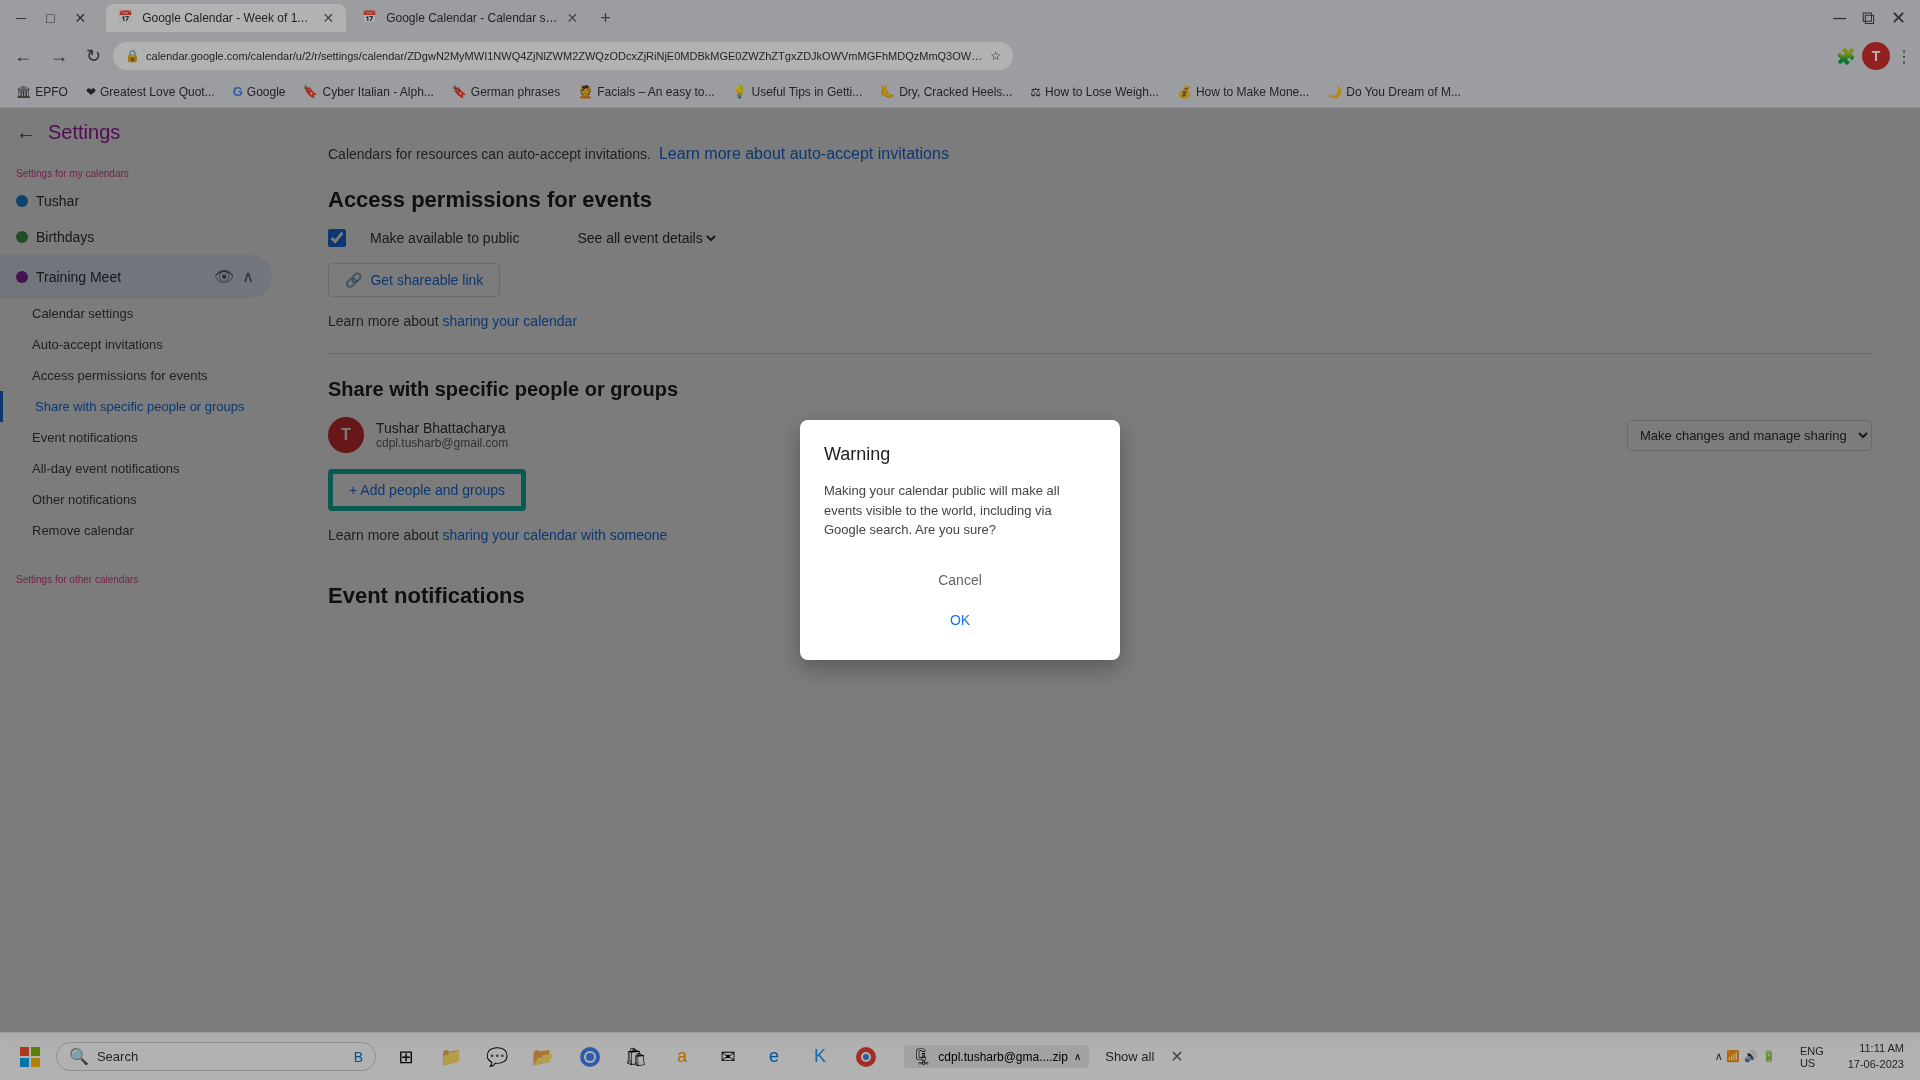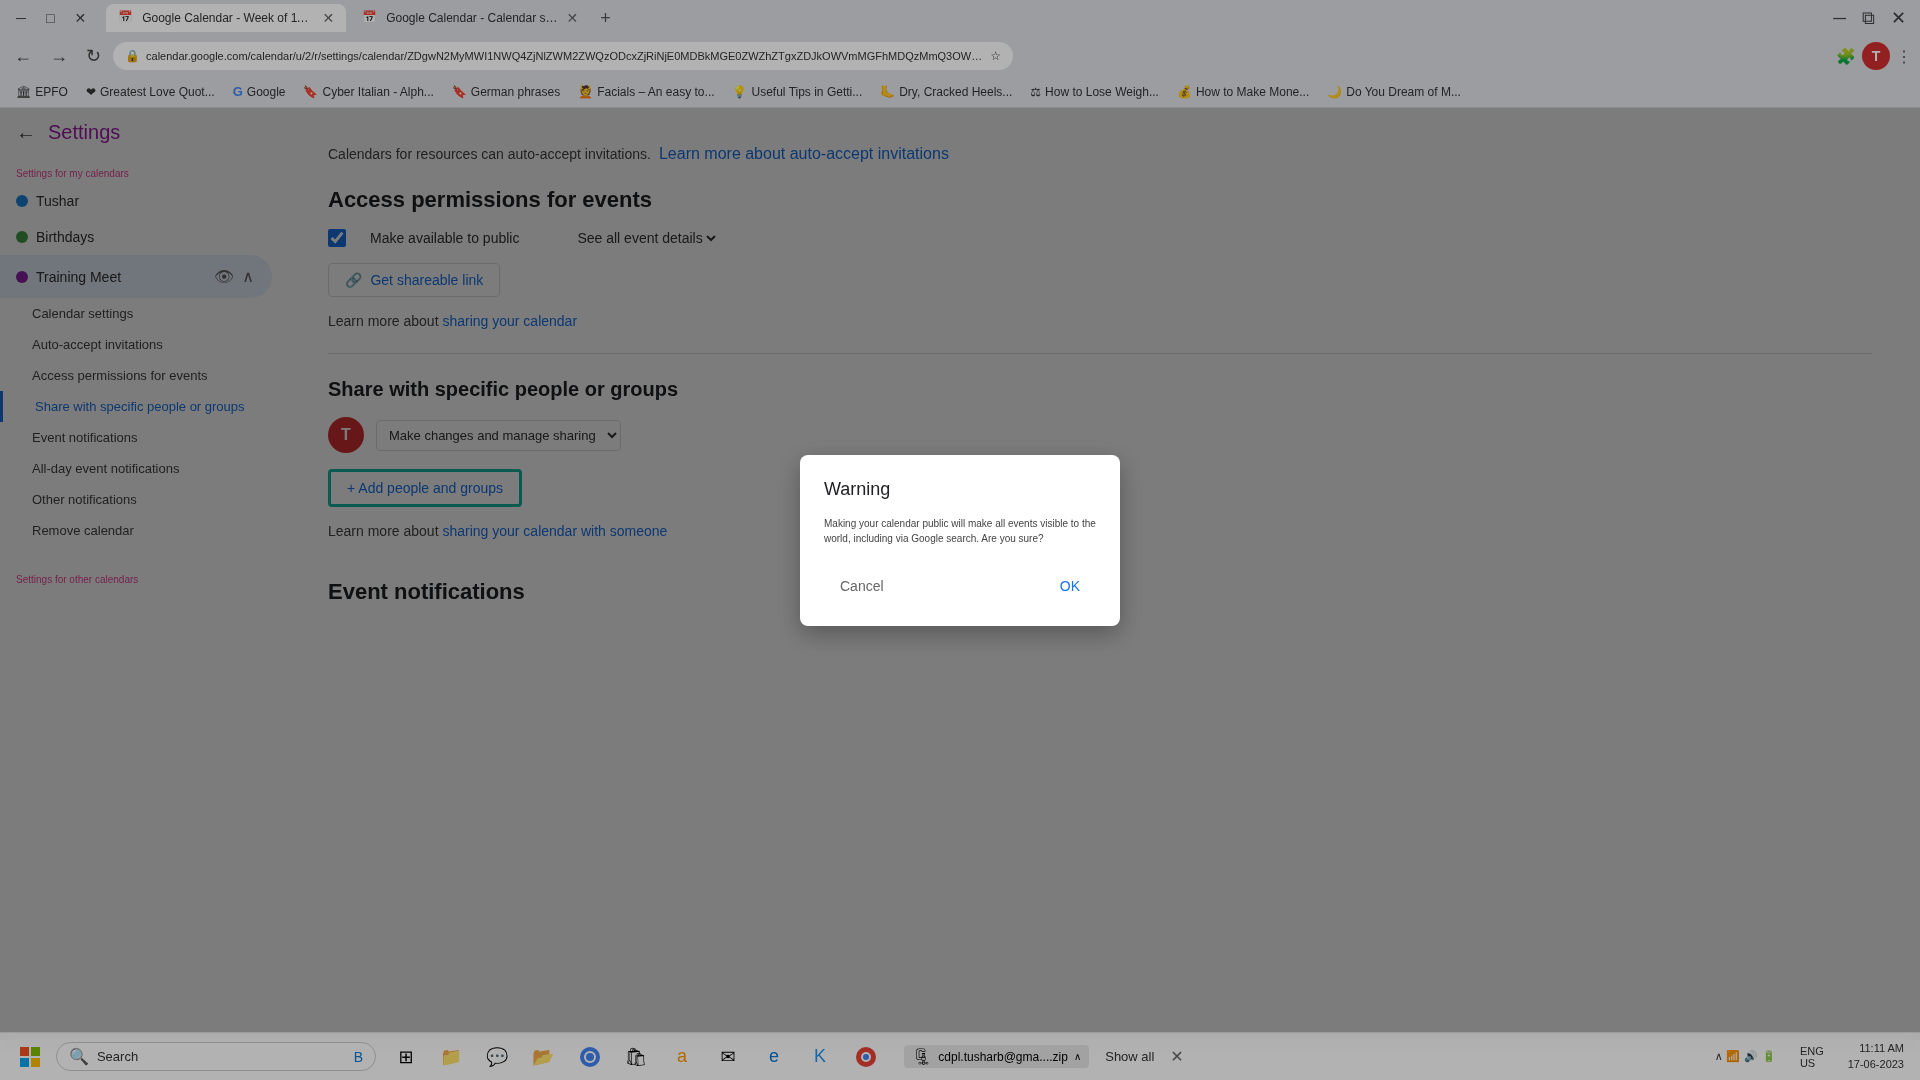--- a/index.html
+++ b/index.html
@@ -64,30 +64,30 @@
     .btn-outlined { display: flex; align-items: center; gap: 8px; border: 1px solid #dadce0; border-radius: 4px; padding: 8px 16px; font-size: 14px; color: #1a73e8; background: #fff; cursor: pointer; margin-bottom: 16px; }
 
     .share-section-title { font-size: 20px; color: #202124; margin-bottom: 16px; }
     .user-row { display: flex; align-items: center; gap: 12px; margin-bottom: 16px; }
     .user-avatar { width: 36px; height: 36px; border-radius: 50%; background: #d32f2f; color: #fff; display: flex; align-items: center; justify-content: center; font-size: 16px; font-weight: bold; }
     .user-info { flex: 1; }
     .user-name { font-size: 14px; color: #333; }
     .user-email { font-size: 12px; color: #666; }
     .permission-dropdown { border: 1px solid #dadce0; border-radius: 4px; padding: 6px 8px; font-size: 13px; color: #333; background: #fff; cursor: pointer; }
 
-    .add-people-btn { display: flex; align-items: center; gap: 8px; border: 3px solid #14b8a6; border-radius: 4px; padding: 8px 16px; font-size: 14px; color: #1a73e8; background: #fff; cursor: pointer; margin-bottom: 16px; }
+    .add-people-btn { display: flex; align-items: center; gap: 8px; border: 5px solid #14b8a6; border-radius: 4px; padding: 8px 16px; font-size: 14px; color: #1a73e8; background: #fff; cursor: pointer; margin-bottom: 16px; }
 
     
     .overlay { position: fixed; top: 0; left: 0; width: 1920px; height: 1080px; background: rgba(0,0,0,0.3); z-index: 100; display: flex; align-items: center; justify-content: center; }
 
     
     .dialog { background: #fff; border-radius: 8px; padding: 24px; width: 320px; box-shadow: 0 8px 24px rgba(0,0,0,0.3); position: relative; }
     .dialog-title { font-size: 18px; color: #202124; margin-bottom: 16px; font-weight: 500; }
-    .dialog-body { font-size: 10px; color: #444; line-height: 1.5; margin-bottom: 24px; }
-    .dialog-actions { display: flex; justify-content: space-between; gap: 8px; }
+    .dialog-body { font-size: 13px; color: #444; line-height: 1.5; margin-bottom: 24px; }
+    .dialog-actions { display: flex; justify-content: center; gap: 8px; flex-direction: column; }
     .btn-text { background: none; border: none; font-size: 14px; color: #666; cursor: pointer; padding: 8px 16px; border-radius: 4px; }
     .btn-primary { background: none; border: none; font-size: 14px; color: #1a73e8; cursor: pointer; padding: 8px 16px; border-radius: 4px; font-weight: 500; }
 
     
     .taskbar { position: fixed; bottom: 0; left: 0; width: 1920px; height: 48px; background: rgba(255,255,255,0.85); backdrop-filter: blur(10px); display: flex; align-items: center; padding: 0 8px; gap: 4px; border-top: 1px solid #e0e0e0; z-index: 50; }
     .taskbar-start { width: 44px; height: 44px; display: flex; align-items: center; justify-content: center; cursor: pointer; border-radius: 8px; }
     .taskbar-search { display: flex; align-items: center; background: rgba(255,255,255,0.8); border: 1px solid #ccc; border-radius: 20px; padding: 4px 12px; gap: 8px; min-width: 320px; cursor: pointer; }
     .taskbar-search-text { font-size: 13px; color: #333; }
     .taskbar-apps { display: flex; align-items: center; gap: 2px; margin-left: 4px; }
     .taskbar-app { width: 44px; height: 44px; display: flex; align-items: center; justify-content: center; cursor: pointer; border-radius: 8px; }
@@ -274,20 +274,24 @@
       <span>Learn more about</span>
       <a class="info-link" href="#">sharing your calendar</a>
     </p>
 
     <hr class="section-divider">
 
     <h2 class="share-section-title">Share with specific people or groups</h2>
 
     <div class="user-row">
       <div class="user-avatar">T</div>
+      <div class="user-info">
+        <div class="user-name">Tushar Bhattacharya</div>
+        <div class="user-email">cdpl.tusharb@gmail.com</div>
+      </div>
       <select class="permission-dropdown">
         <option>Make changes and manage sharing</option>
       </select>
     </div>
 
     <button class="add-people-btn">
       <span>+ Add people and groups</span>
     </button>
 
     <p class="info-text">

